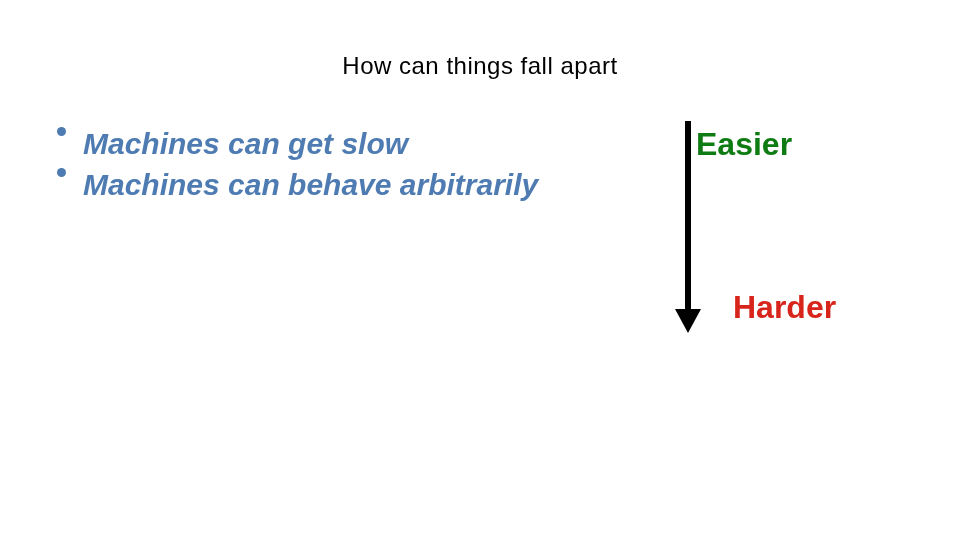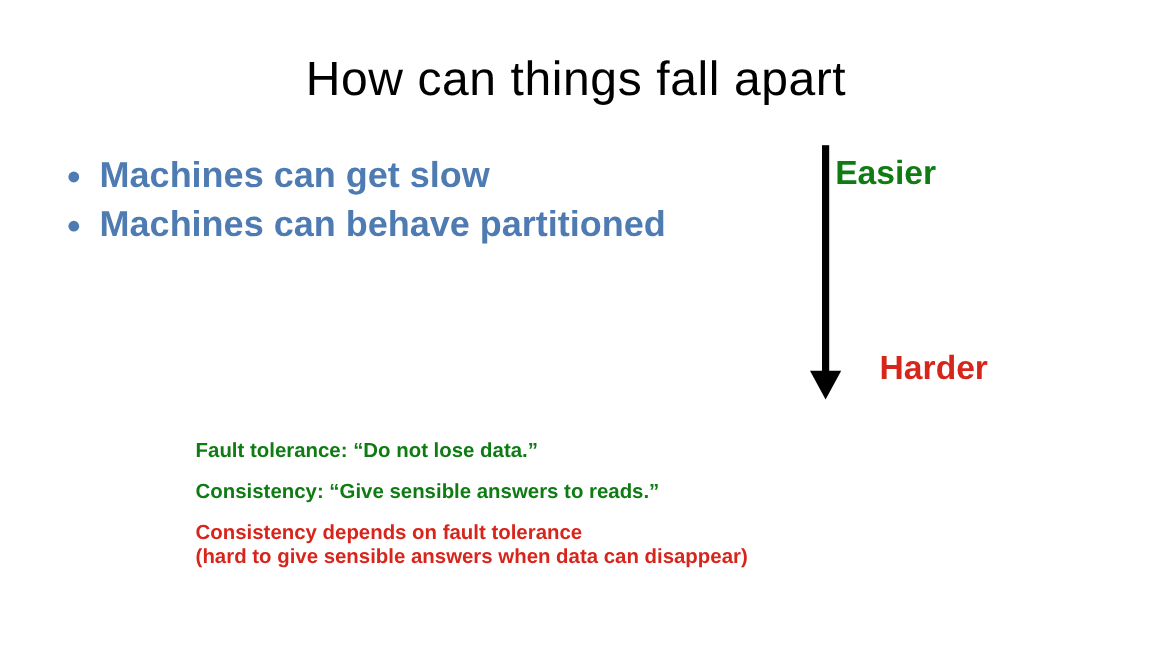--- a/index.html
+++ b/index.html
@@ -11,38 +11,39 @@
     font-family: "Liberation Sans", sans-serif;
     overflow: hidden;
   }
   .title {
     position: absolute;
     top: 44px;
     left: 0;
     width: 960px;
     margin: 0;
     text-align: center;
-    font-size: 40px;
+    font-size: 24px;
     font-weight: 400;
     line-height: 44px;
     color: var(--title, #000000);
     letter-spacing: 0.5px;
   }
   .bullets {
     position: absolute;
     left: 57px;
     top: 127px;
     margin: 0;
     padding: 0;
     list-style: none;
   }
   .bullets li {
     height: 40.7px;
     display: flex;
-    align-items: center;
+    align-items: flex-start;
+    font-style: italic;
   }
   .bullet-dot {
     width: 9px;
     height: 9px;
     border-radius: 50%;
     background: var(--bullet-text, #4e7cb2);
     margin-right: 17px;
     flex: none;
   }
   .bullet-text {
@@ -64,21 +65,21 @@
     left: 675px;
     top: 309px;
     width: 0;
     height: 0;
     border-left: 13px solid transparent;
     border-right: 13px solid transparent;
     border-top: 24px solid var(--arrow, #000000);
   }
   .scale-label {
     position: absolute;
-    font-size: 28px;
+    font-size: 32px;
     font-weight: bold;
     line-height: 28px;
     white-space: nowrap;
   }
   .easier { left: 696px; top: 130px; color: var(--green, #0e7c12); }
   .harder { left: 733px; top: 293px; color: var(--red, #d8251c); }
   .notes {
     position: absolute;
     left: 163px;
     top: 366px;
@@ -101,30 +102,24 @@
 
   <h1 class="title">How can things fall apart</h1>
 
   <ul class="bullets">
     <li>
       <span class="bullet-dot"></span>
       <span class="bullet-text">Machines can get slow</span>
     </li>
     <li>
       <span class="bullet-dot"></span>
-      <span class="bullet-text">Machines can behave partitioned</span>
+      <span class="bullet-text">Machines can behave arbitrarily</span>
     </li>
   </ul>
 
   <div class="arrow-line"></div>
   <div class="arrow-head"></div>
 
   <div class="scale-label easier">Easier</div>
   <div class="scale-label harder">Harder</div>
 
-  <div class="notes">
-    <p class="note-green spaced">Fault tolerance: “Do not lose data.”</p>
-    <p class="note-green spaced">Consistency: “Give sensible answers to reads.”</p>
-    <p class="note-red">Consistency depends on fault tolerance</p>
-    <p class="note-red">(hard to give sensible answers when data can disappear)</p>
-  </div>
 
 </div>
 
 </body></html>

